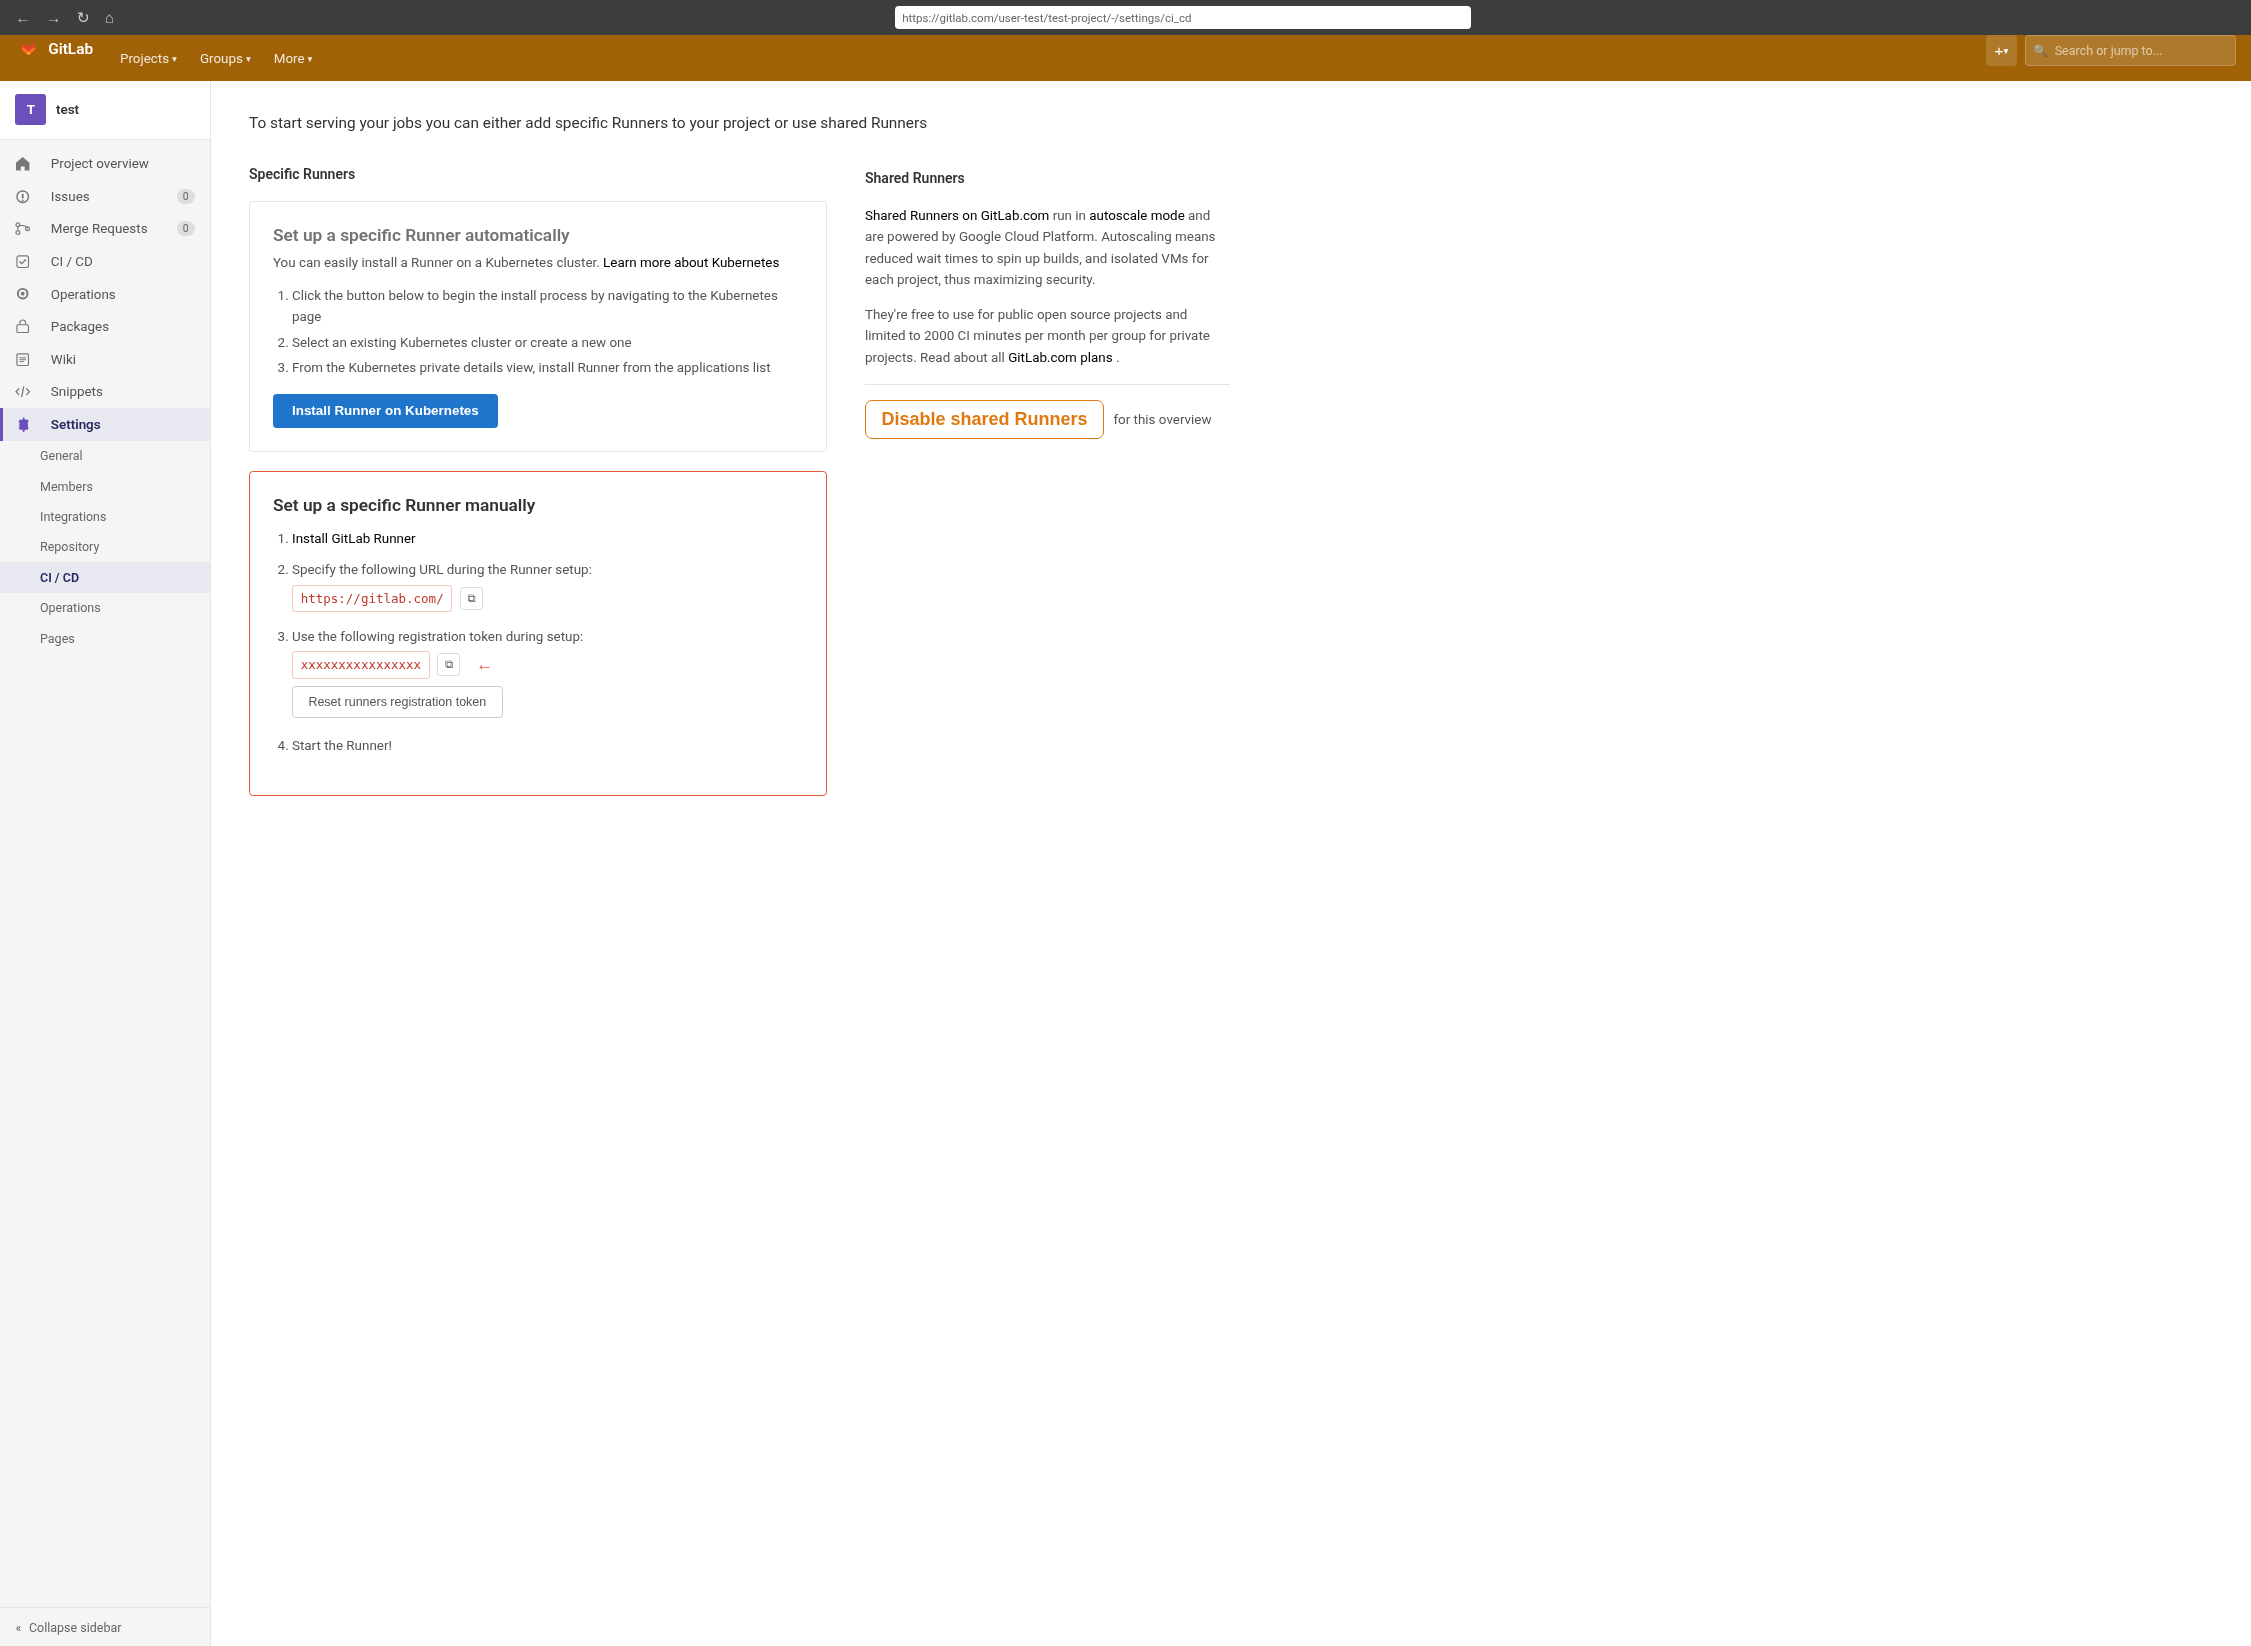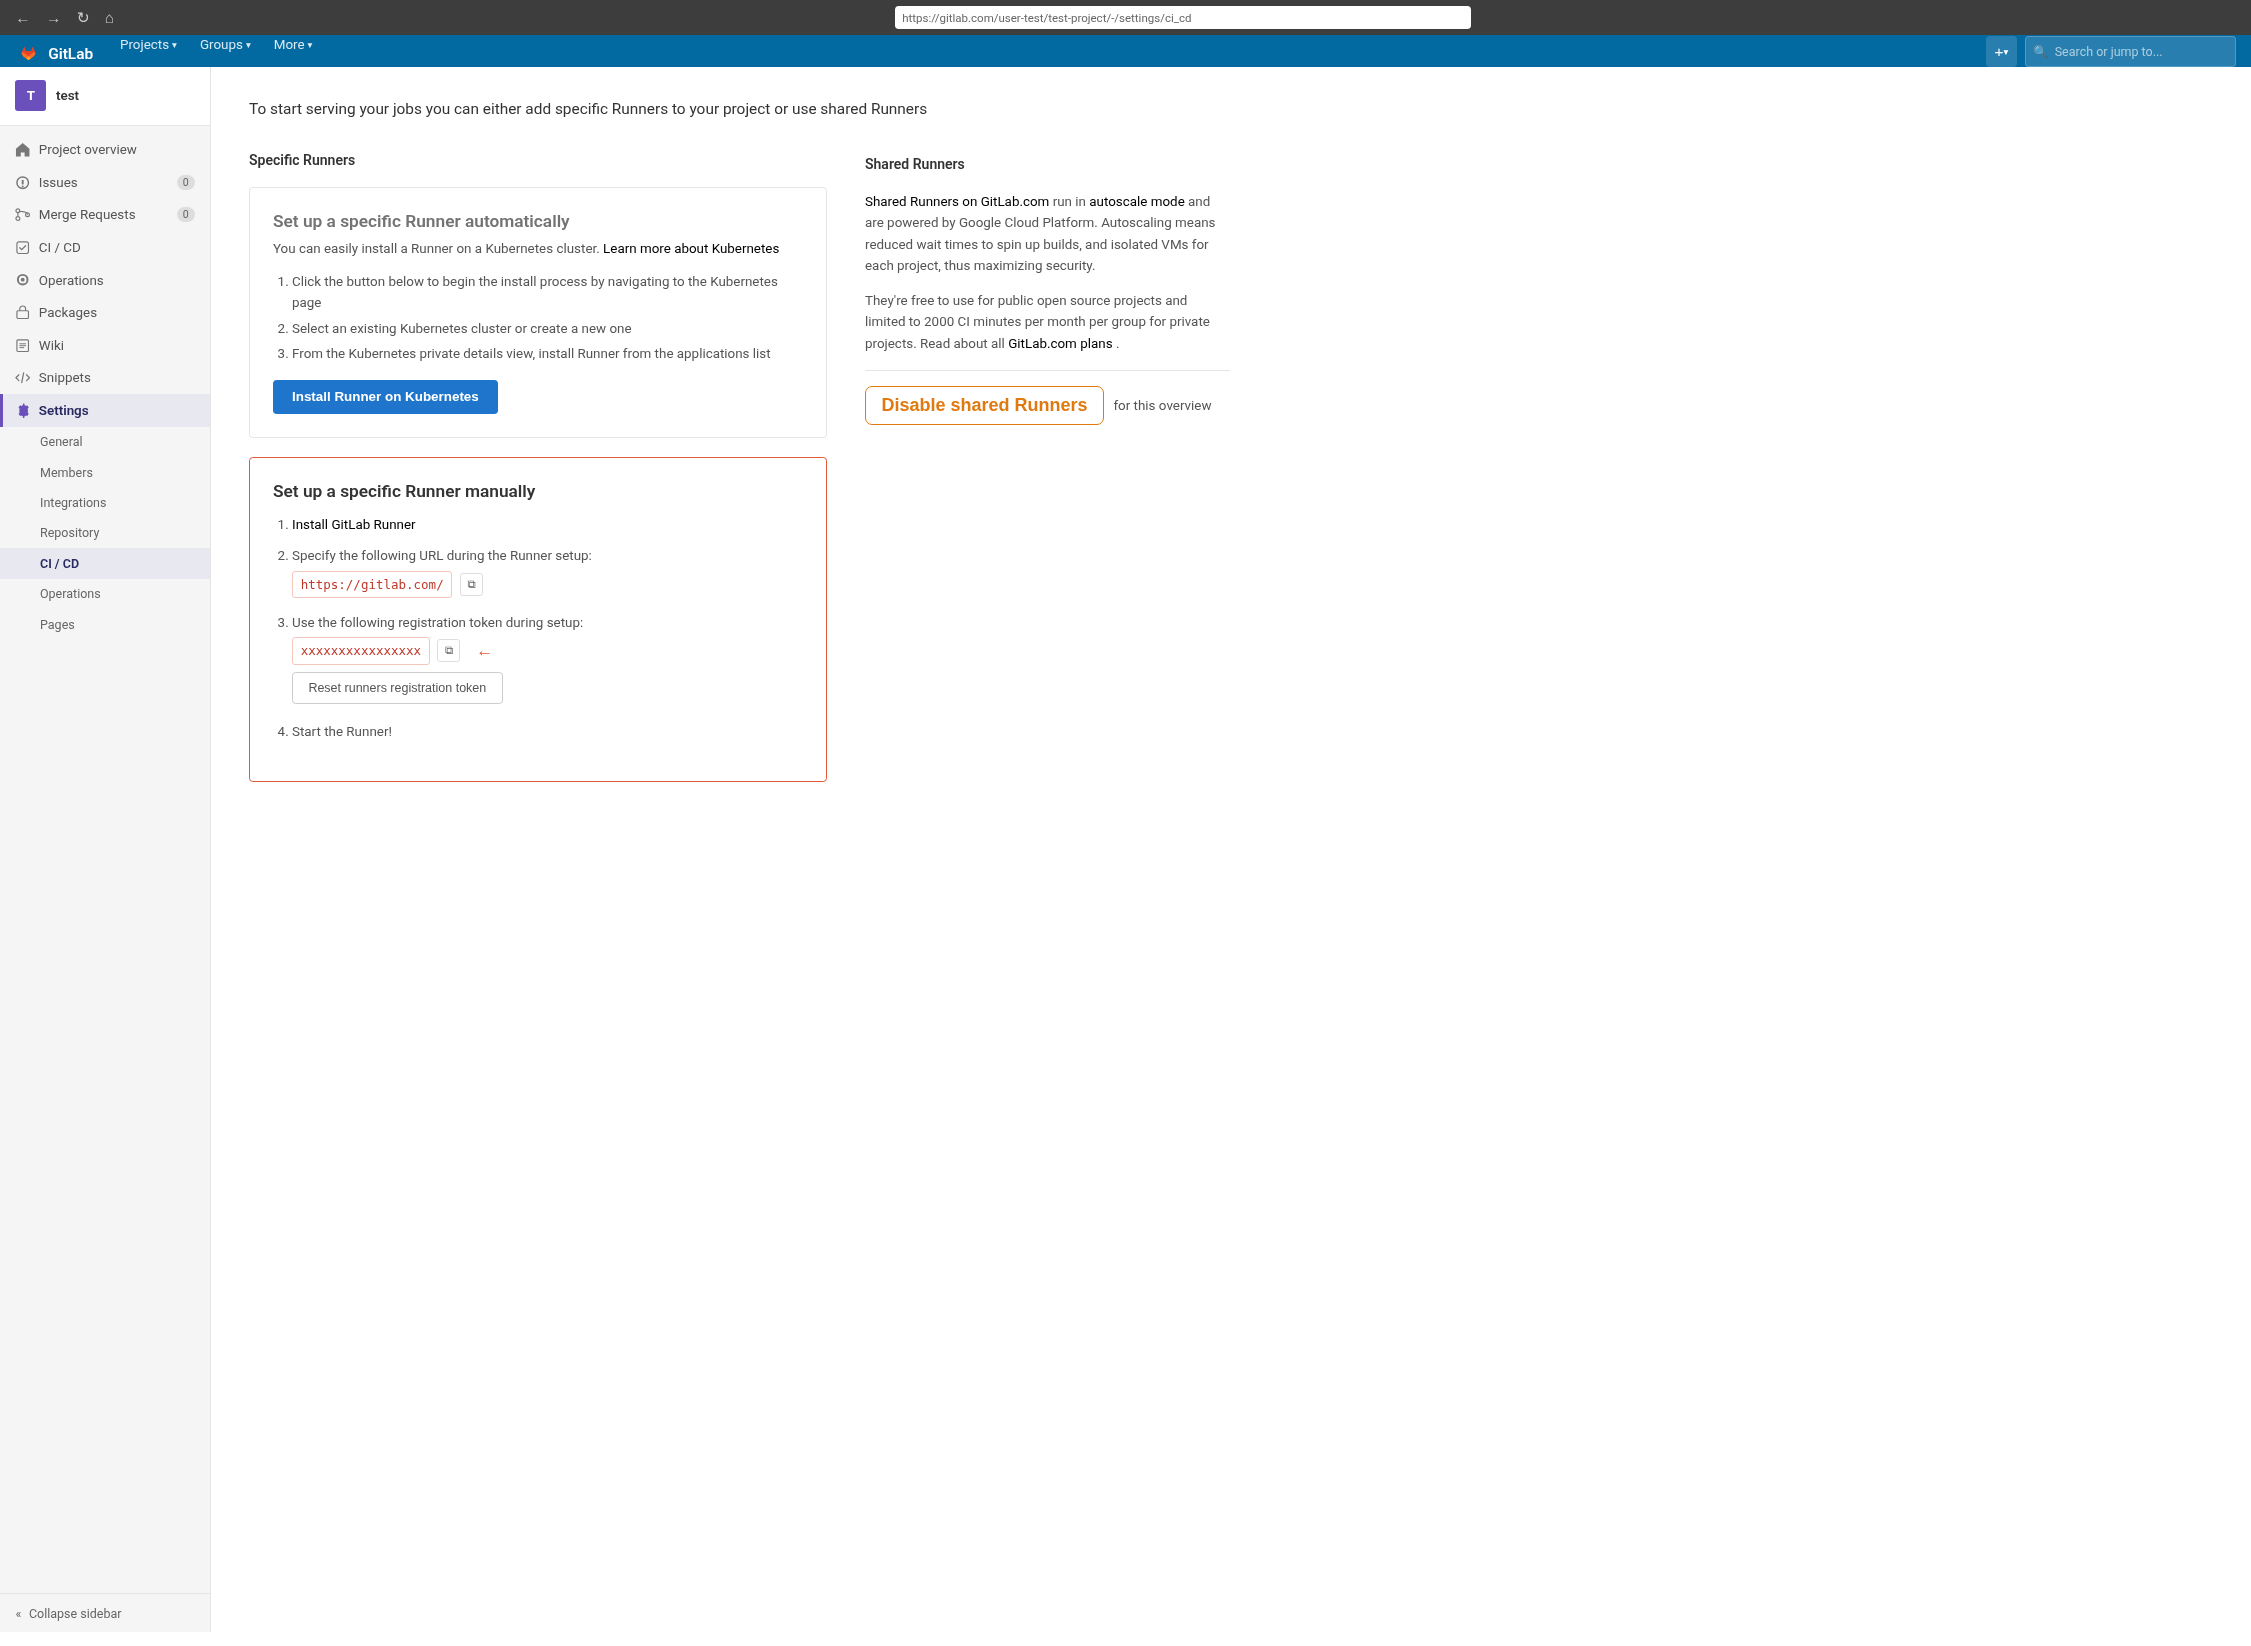--- a/index.html
+++ b/index.html
@@ -32,24 +32,24 @@
       padding: 0 7.7px;
       font-size: 11.5px;
       color: #333;
       max-width: 576px;
       margin: 0 auto;
     }
     .browser-url-bar span { color: #666; }
 
     
     .gitlab-nav {
-      background: #0369a1;
-      height: 32px;
-      display: flex;
-      align-items: flex-end;
+      background: #a16207;
+      height: 46px;
+      display: flex;
+      align-items: flex-start;
       padding: 0 15.4px;
       gap: 0;
     }
     .gitlab-logo {
       display: flex;
       align-items: center;
       gap: 5.8px;
       color: #fff;
       font-weight: 600;
       font-size: 15.4px;
@@ -150,21 +150,21 @@
       font-size: 13.4px;
       color: #333;
     }
     .sidebar-nav {
       padding: 7.7px 0;
       flex: 1;
     }
     .sidebar-item {
       display: flex;
       align-items: center;
-      gap: 8px;
+      gap: 20px;
       padding: 8.6px 15.4px;
       color: #555;
       font-size: 13.4px;
       cursor: pointer;
       text-decoration: none;
       position: relative;
     }
     .sidebar-item.active {
       background: #e8e8f0;
       color: #292961;

